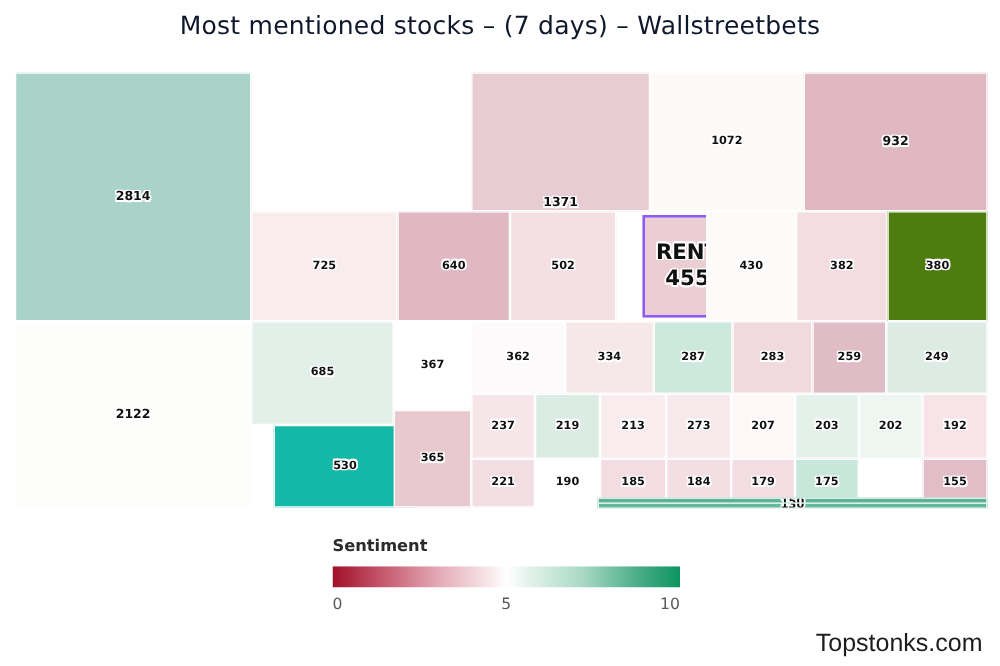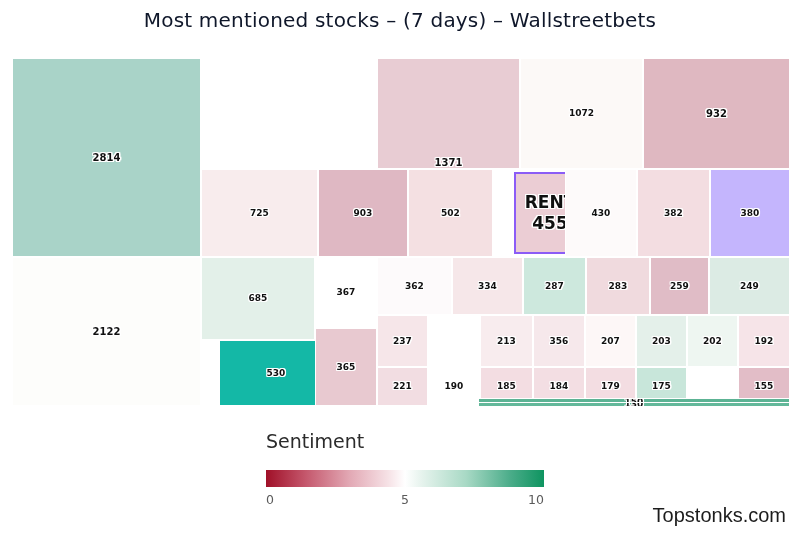--- a/index.html
+++ b/index.html
@@ -59,24 +59,24 @@
   }
   .cell.strip .cell-label{font-size:9px;}
 
   
   #legend{
     position:absolute;
     left:266px;top:430px;
     width:278px;
   }
   #legend-title{
-    font-size:19px;
-    font-weight:400;
+    font-size:13px;
+    font-weight:700;
     color:#2b2b2b;
-    margin-bottom:18px;
+    margin-bottom:8px;
   }
   #legend-bar{
     position:relative;
     width:278px;height:17px;
   }
   #legend-gradient{
     width:100%;height:100%;
   }
   #legend-ticks{
     position:relative;
@@ -117,38 +117,38 @@
     <div class="cell" style="left: 508px; top: 0px; width: 123px; height: 111px; background: rgb(252, 249, 247);">
       <div class="cell-label">1072</div>
     </div>
     <div class="cell big" style="left: 631px; top: 0px; width: 147px; height: 111px; background: rgb(223, 184, 193);">
       <div class="cell-label">932</div>
     </div>
     <div class="cell" style="left: 189px; top: 111px; width: 117px; height: 88px; background: rgb(248, 236, 237);">
       <div class="cell-label">725</div>
     </div>
     <div class="cell" style="left: 306px; top: 111px; width: 90px; height: 88px; background: rgb(223, 184, 195);">
-      <div class="cell-label">903</div>
+      <div class="cell-label">640</div>
     </div>
     <div class="cell" style="left: 396px; top: 111px; width: 85px; height: 88px; background: rgb(244, 224, 226);">
       <div class="cell-label">502</div>
     </div>
     <div class="cell focus" style="left: 481px; top: 114px; width: 72px; height: 82px; background: rgb(235, 205, 212);">
       <div class="cell-label">
         <div>RENT</div>
         <div>455</div>
       </div>
     </div>
     <div class="cell" style="left: 553px; top: 111px; width: 72px; height: 88px; background: rgb(253, 250, 250);">
       <div class="cell-label">430</div>
     </div>
     <div class="cell" style="left: 625px; top: 111px; width: 73px; height: 88px; background: rgb(243, 221, 225);">
       <div class="cell-label">382</div>
     </div>
-    <div class="cell" style="left: 698px; top: 111px; width: 80px; height: 88px; background: #c4b5fd;">
+    <div class="cell" style="left: 698px; top: 111px; width: 80px; height: 88px; background: #4d7c0f;">
       <div class="cell-label">380</div>
     </div>
     <div class="cell big" style="left: 0px; top: 199px; width: 189px; height: 149px; background: rgb(253, 253, 251);">
       <div class="cell-label">2122</div>
     </div>
     <div class="cell" style="left: 189px; top: 199px; width: 114px; height: 83px; background: rgb(227, 240, 233);">
       <div class="cell-label">685</div>
     </div>
     <div class="cell" style="left: 207px; top: 282px; width: 114px; height: 66px; background: #14b8a6;">
       <div class="cell-label">530</div>
@@ -173,25 +173,28 @@
     </div>
     <div class="cell" style="left: 638px; top: 199px; width: 59px; height: 58px; background: rgb(224, 188, 198);">
       <div class="cell-label">259</div>
     </div>
     <div class="cell" style="left: 697px; top: 199px; width: 81px; height: 58px; background: rgb(220, 235, 228);">
       <div class="cell-label">249</div>
     </div>
     <div class="cell" style="left: 365px; top: 257px; width: 51px; height: 52px; background: rgb(246, 230, 233);">
       <div class="cell-label">237</div>
     </div>
+    <div class="cell" style="left: 416px; top: 257px; width: 52px; height: 52px; background: rgb(218, 236, 228);">
+      <div class="cell-label">219</div>
+    </div>
     <div class="cell" style="left: 468px; top: 257px; width: 53px; height: 52px; background: rgb(248, 236, 238);">
       <div class="cell-label">213</div>
     </div>
     <div class="cell" style="left: 521px; top: 257px; width: 52px; height: 52px; background: rgb(246, 232, 235);">
-      <div class="cell-label">356</div>
+      <div class="cell-label">273</div>
     </div>
     <div class="cell" style="left: 573px; top: 257px; width: 51px; height: 52px; background: rgb(253, 247, 247);">
       <div class="cell-label">207</div>
     </div>
     <div class="cell" style="left: 624px; top: 257px; width: 51px; height: 52px; background: rgb(228, 240, 234);">
       <div class="cell-label">203</div>
     </div>
     <div class="cell" style="left: 675px; top: 257px; width: 51px; height: 52px; background: rgb(238, 246, 241);">
       <div class="cell-label">202</div>
     </div>

